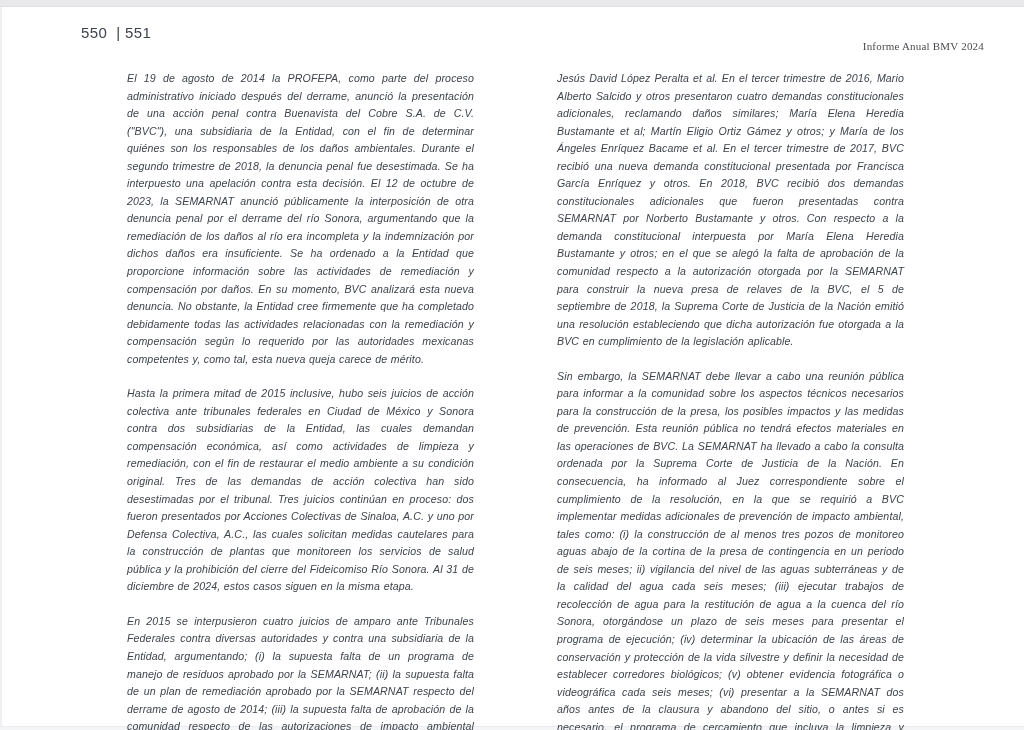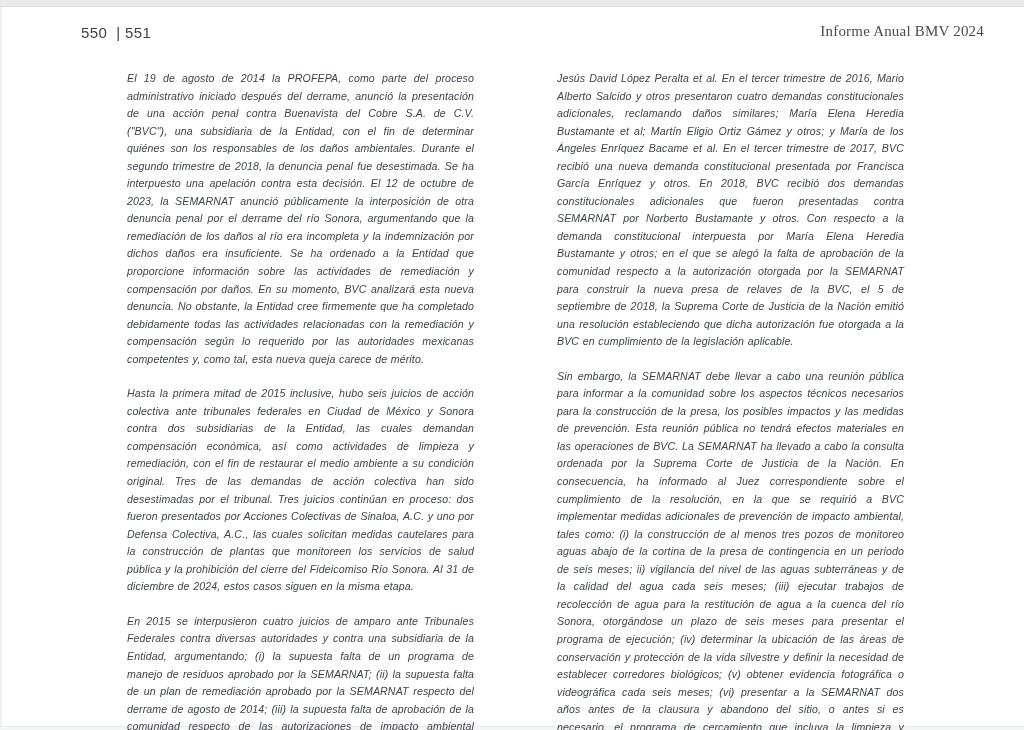--- a/index.html
+++ b/index.html
@@ -46,23 +46,23 @@
     position: absolute;
     left: 38px; top: 2px;
     font-size: 15px;
     letter-spacing: 0.4px;
     color: #3d424c;
     margin-left: 43px;
   }
   .page-numbers .sep-group { margin-left: 9px; }
   .report-title {
     position: absolute;
-    right: 40px; top: 1px;
+    right: 40px; top: 18px;
     font-family: "Liberation Serif", "DejaVu Serif", serif;
-    font-size: 15px;
+    font-size: 11px;
     color: #4a4c50;
     letter-spacing: 0.2px;
     margin-left: 23px;
   }
   .col {
     position: absolute;
     top: 70px;
     width: 347px;
     color: #3e434c;
     font-size: 10.6px;

